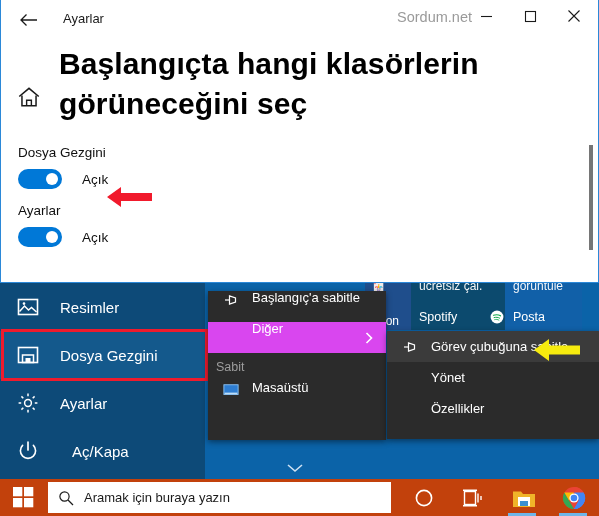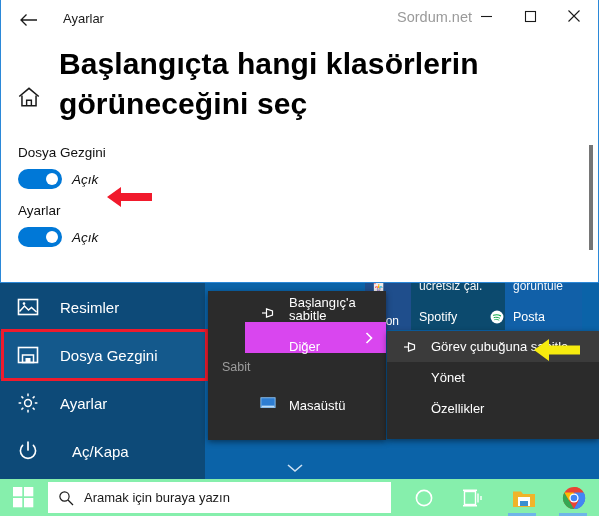--- a/index.html
+++ b/index.html
@@ -52,29 +52,29 @@
   .tile .t-top  { position:absolute; left:8px; top:-4px; font-size:12px; opacity:.95;}
 
   
   .ctxmenu {
     position:absolute; left:208px; top:291px; width:178px; height:149px;
     background:#2b2b2b; color:#ffffff;
     box-shadow:0 2px 6px rgba(0,0,0,.45);
     z-index:8;
   }
   .ctx-item {
-    position:relative; height:31px; display:flex; align-items:flex-end;
-    font-size:13px; padding-left:14px; color:#ffffff;margin-left:37px;
+    position:relative; height:31px; display:flex; align-items:flex-start;
+    font-size:13px; padding-left:14px; color:#ffffff;
   }
   .ctx-item.sel { background:#d946ef; }
   .ctx-icon { width:18px; height:18px; flex:0 0 18px; margin-right:12px; display:block;}
   .ctx-text { line-height:1; }
   .ctx-arrow { position:absolute; right:12px; top:50%; transform:translateY(-50%); }
   .ctx-header {
-    height:28px; display:flex; align-items:center; padding-left:14px;
+    height:28px; display:flex; align-items:center; padding-left:8px;
     font-size:12.5px; color:#9d9d9d;
   }
   .ctx-item .ctx-indent { width:30px; flex:0 0 30px; }
 
   
   .submenu {
     position:absolute; left:387px; top:331px; width:212px; height:108px;
     background:#2b2b2b; color:#fff; z-index:9;
     box-shadow:0 2px 6px rgba(0,0,0,.45);
   }
@@ -112,21 +112,21 @@
   .home-icon { position:absolute; left:15px; top:40px; width:26px; height:26px; }
   .page-title {
     margin-left:58px; margin-right:30px;
     font-size:30px; color:#000; line-height:1.32; font-weight:700;
     letter-spacing:.1px;
   }
 
   .settings-body { position:relative; margin-top:22px; padding-left:17px; }
   .grp-label { font-size:13.5px; color:#101010; margin-bottom:9px; }
   .grp { margin-bottom:14px; position:relative; }
-  .tog-row { display:flex; align-items:center; gap:10px;font-style:italic; }
+  .tog-row { display:flex; align-items:center; gap:20px; }
   .toggle {
     width:44px; height:20px; border-radius:10px; background:#0078d7;
     position:relative; flex:0 0 44px;
   }
   .toggle .knob {
     position:absolute; right:4px; top:4px; width:12px; height:12px;
     border-radius:50%; background:#ffffff;
   }
   .tog-state { font-size:13.5px; color:#101010; }
 
@@ -140,21 +140,21 @@
 
   
   .arrow-red { position:absolute; left:106px; top:185px; z-index:14; }
   .arrow-yellow { position:absolute; left:532px; top:337px; z-index:14; }
 
   .chev-down { position:absolute; left:284px; top:461px; z-index:5; }
 
   
   .taskbar {
     position:absolute; left:0; bottom:0; width:599px; height:37px;
-    background:#86efac; z-index:20;
+    background:#c2410c; z-index:20;
   }
   .tb-start {
     position:absolute; left:0; top:0; width:46px; height:37px;
     display:flex; align-items:center; justify-content:center;
   }
   .searchbox {
     position:absolute; left:48px; top:3px; width:343px; height:31px;
     background:#ffffff; display:flex; align-items:center; padding-left:10px;
   }
   .search-ph { font-size:13px; color:#1b1b1b; margin-left:10px; }

